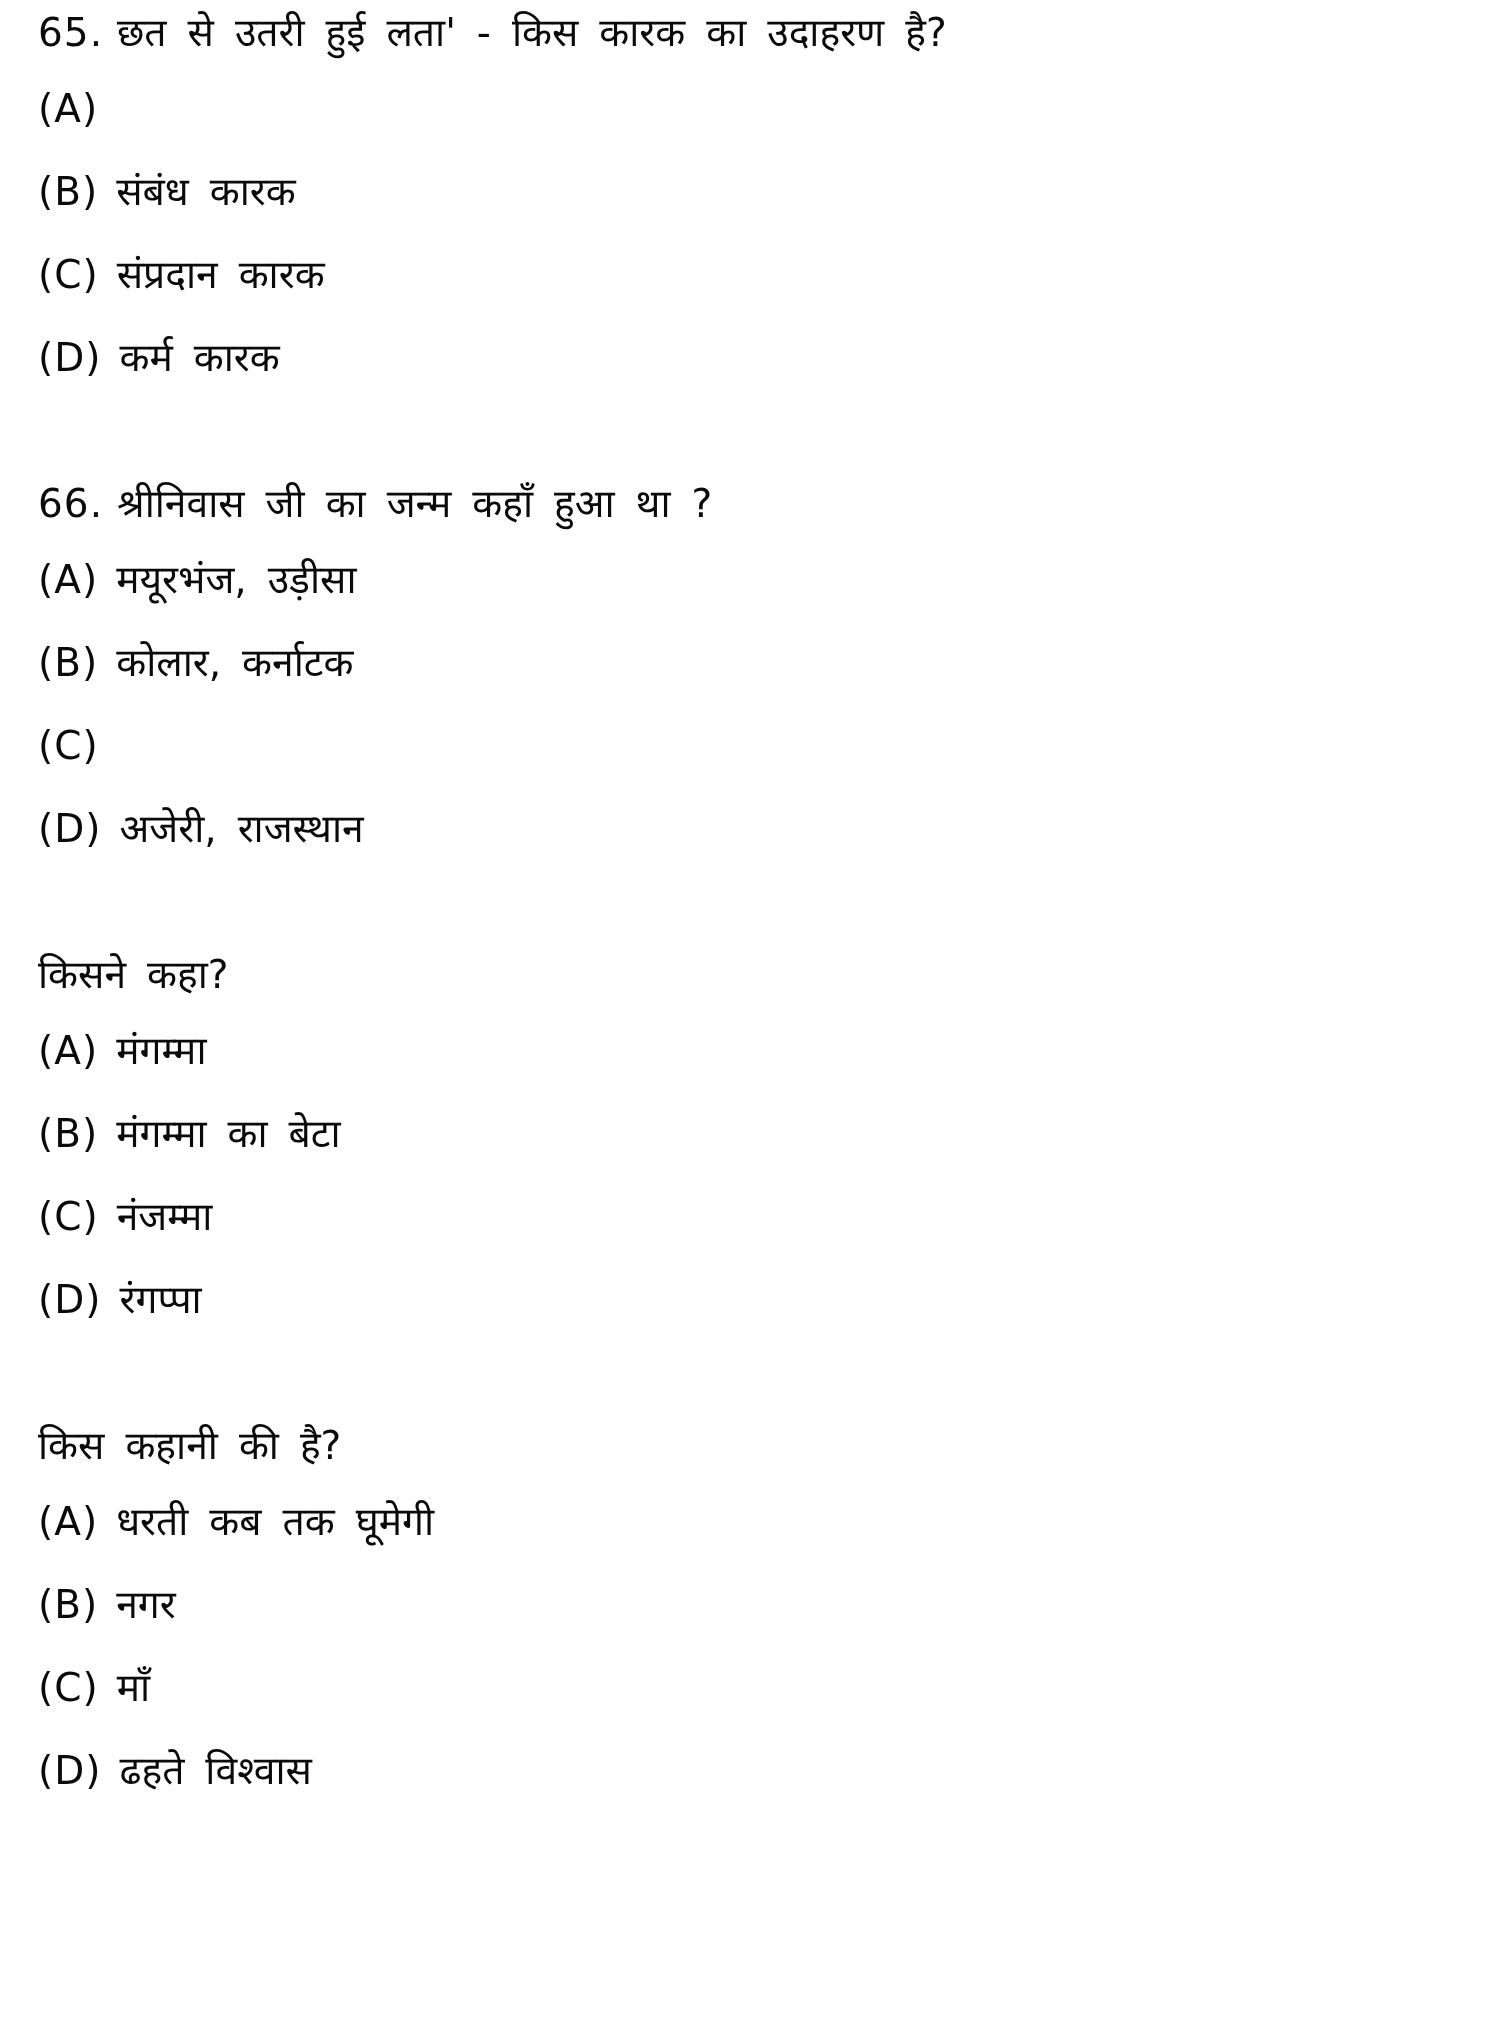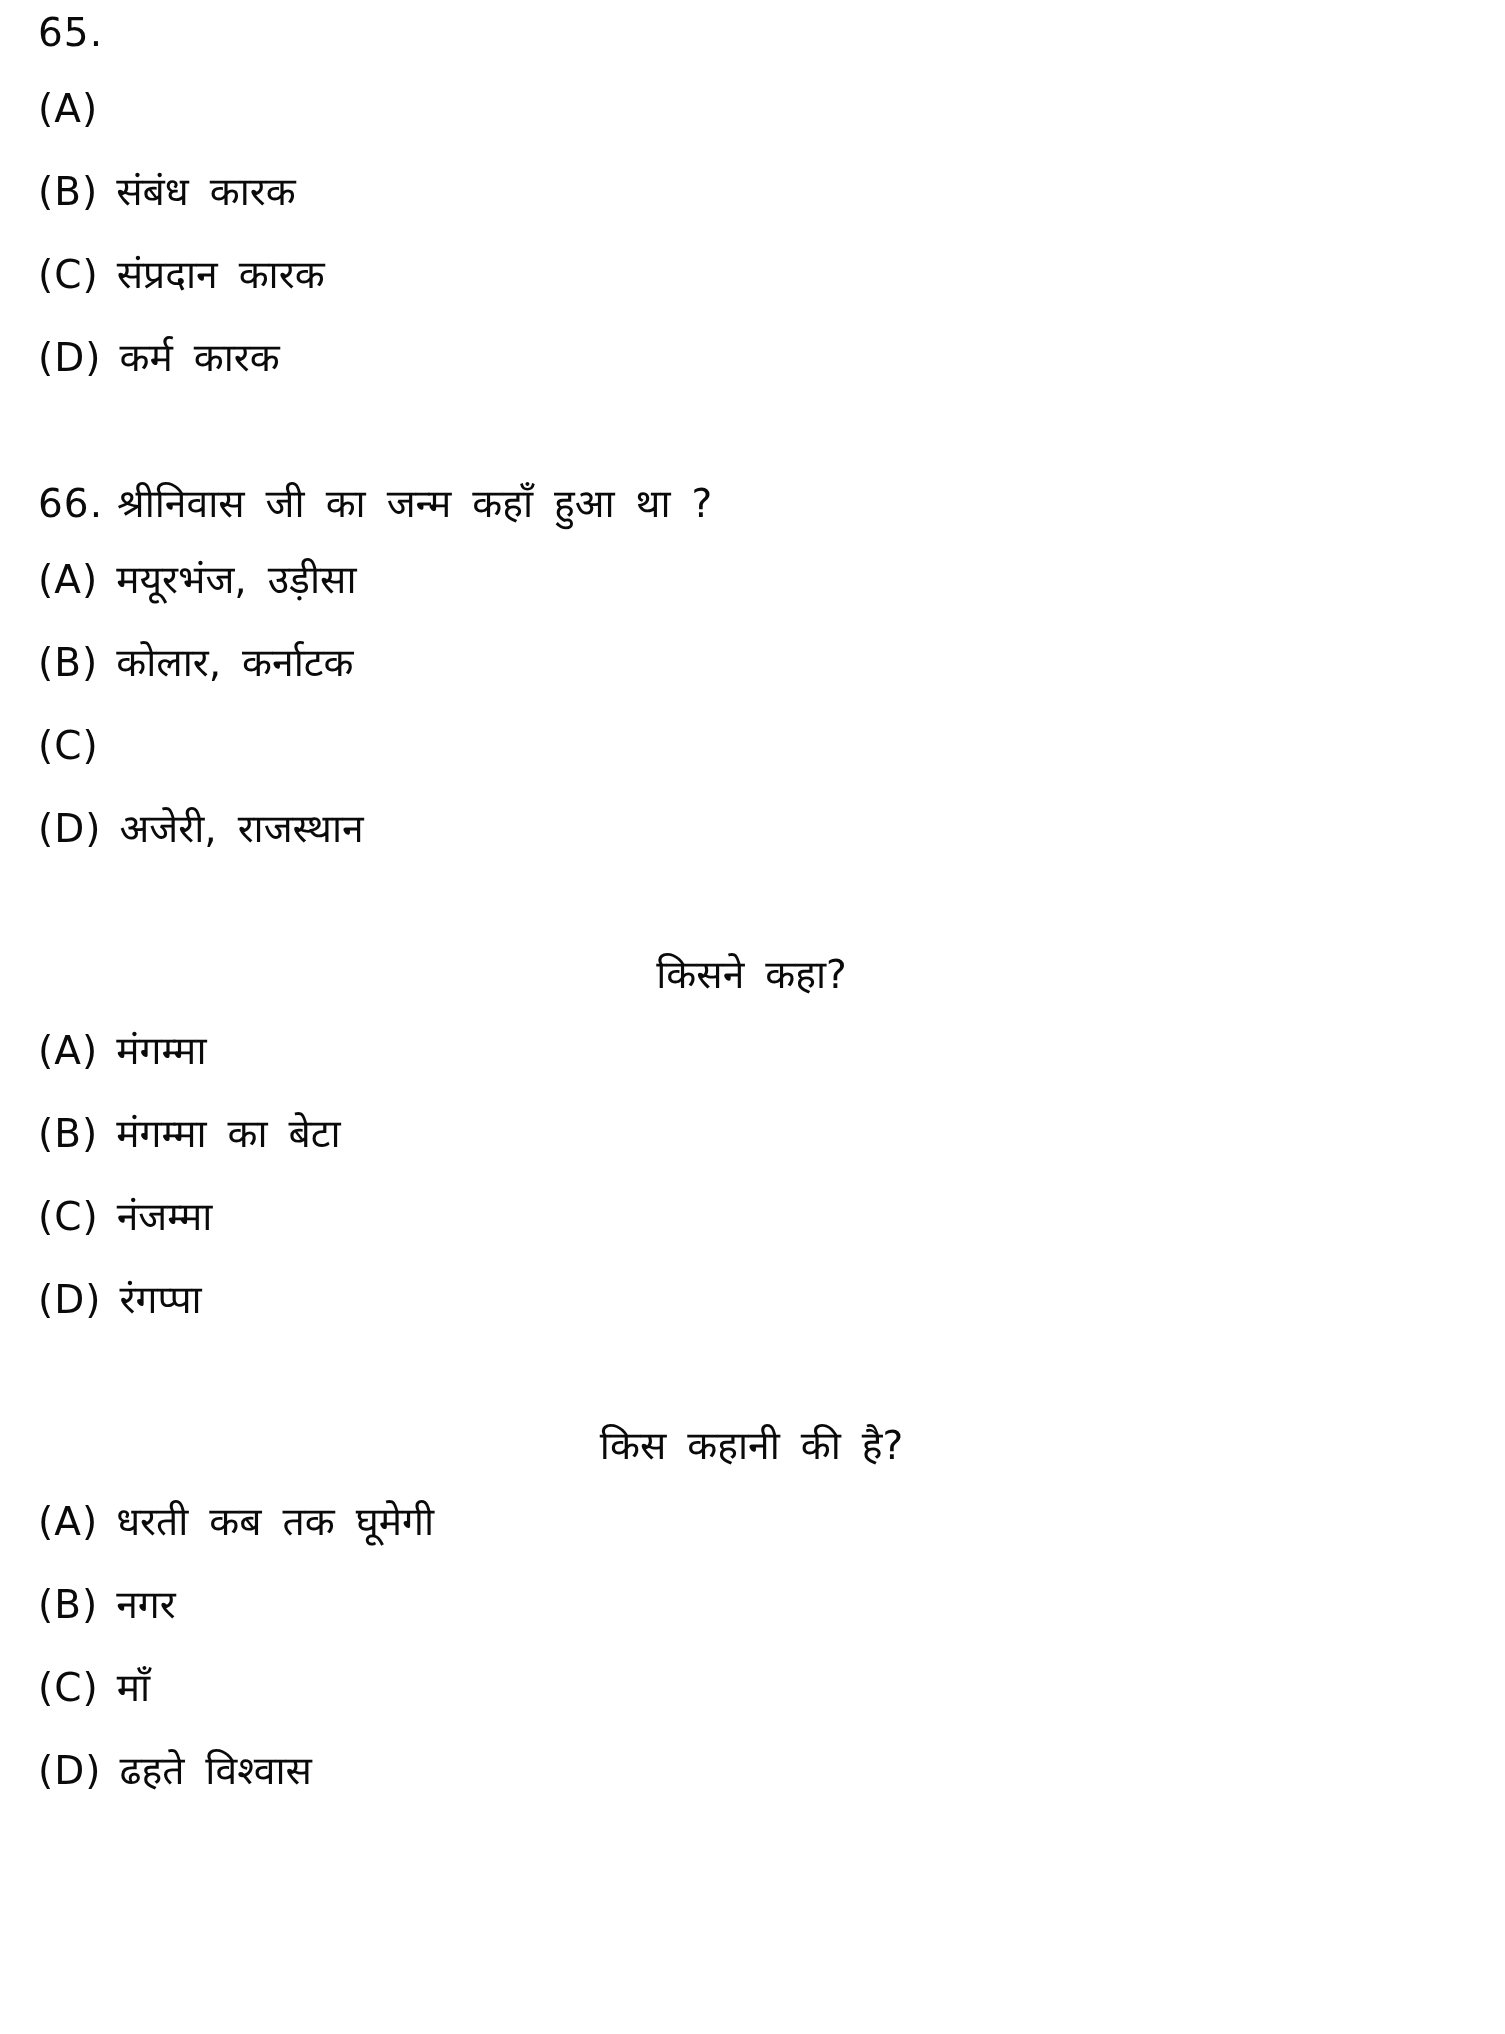--- a/index.html
+++ b/index.html
@@ -35,21 +35,20 @@
   .q-line .q-num {
     letter-spacing: 1px;
   }
   .q-cont {
     display: block;
     margin: 0;
     font-size: 39px;
     line-height: 62px;
     word-spacing: 0.22em;
     white-space: nowrap;
-    text-align: center;
   }
   .q-text-wrap {
     margin-bottom: 14px;
   }
   .option {
     display: flex;
     align-items: baseline;
     gap: 18px;
     font-size: 39px;
     line-height: 62px;
@@ -66,20 +65,21 @@
 </style>
 </head>
 <body>
 
 <div class="page">
 
   <section class="q-block">
     <div class="q-text-wrap">
       <p class="q-line">
         <span class="q-num">65.</span>
+        <span class="q-text">छत से उतरी हुई लता' - किस कारक का उदाहरण है?</span>
       </p>
     </div>
     <div class="option">
       <span class="opt-label">(A)</span>
     </div>
     <div class="option">
       <span class="opt-label">(B)</span>
       <span class="opt-text">संबंध कारक</span>
     </div>
     <div class="option">

